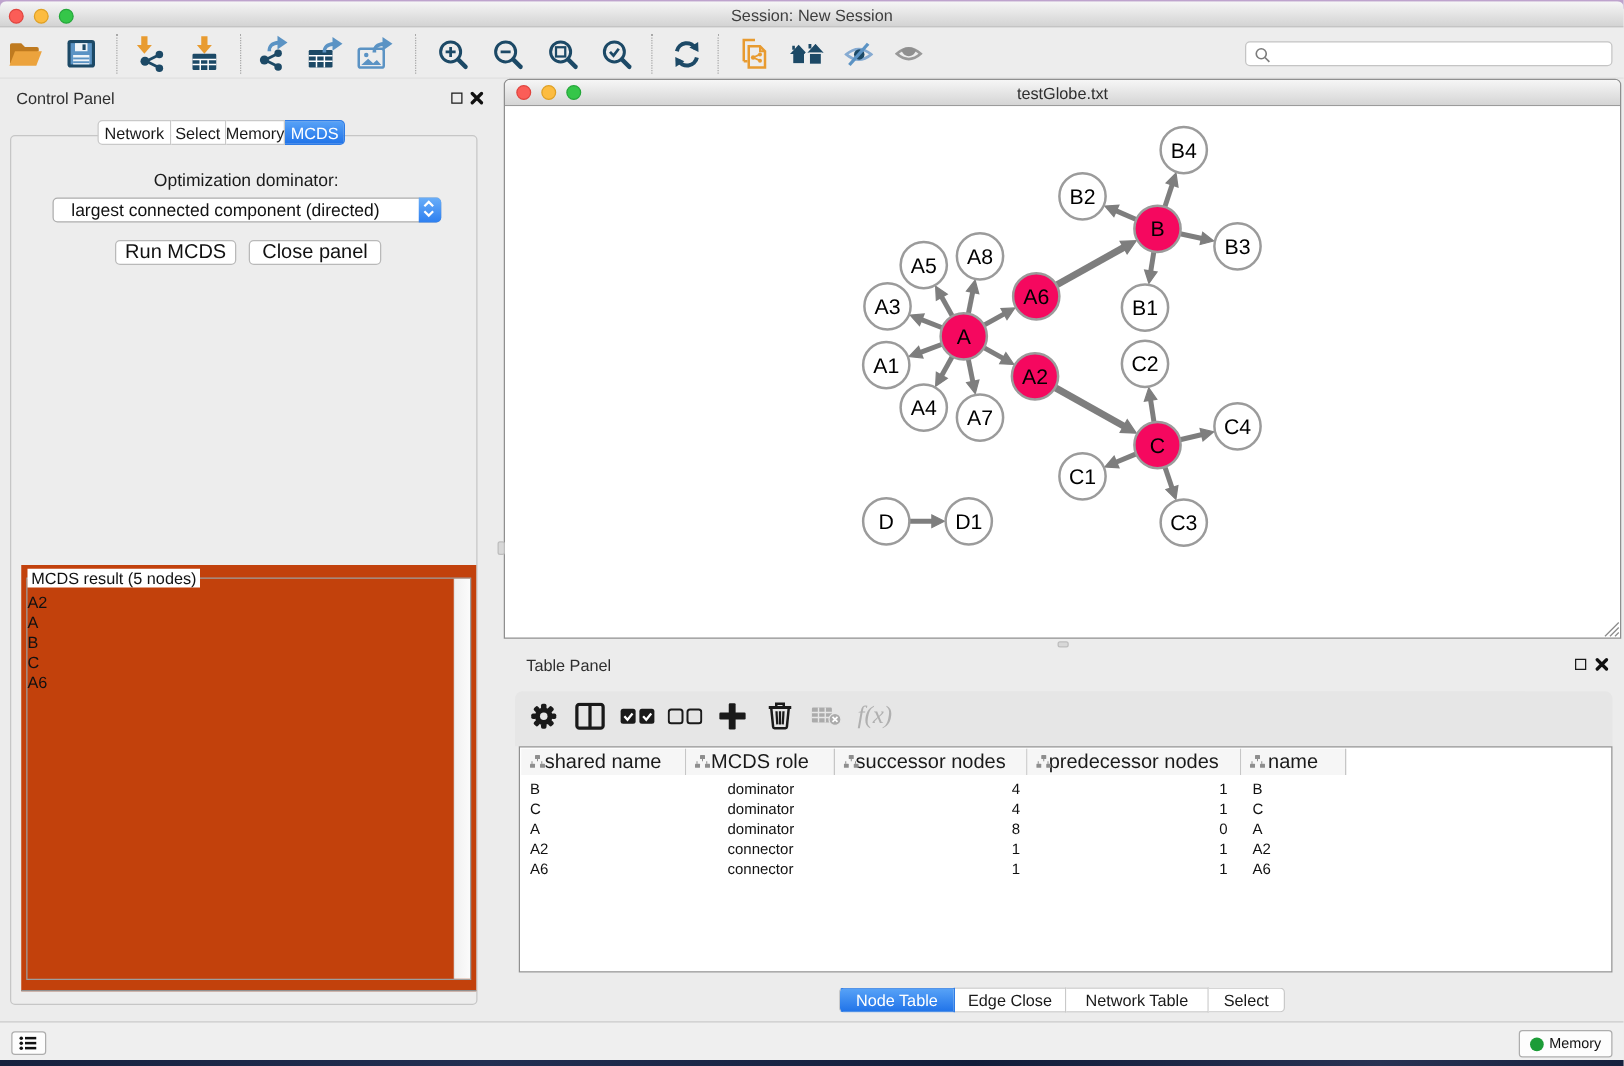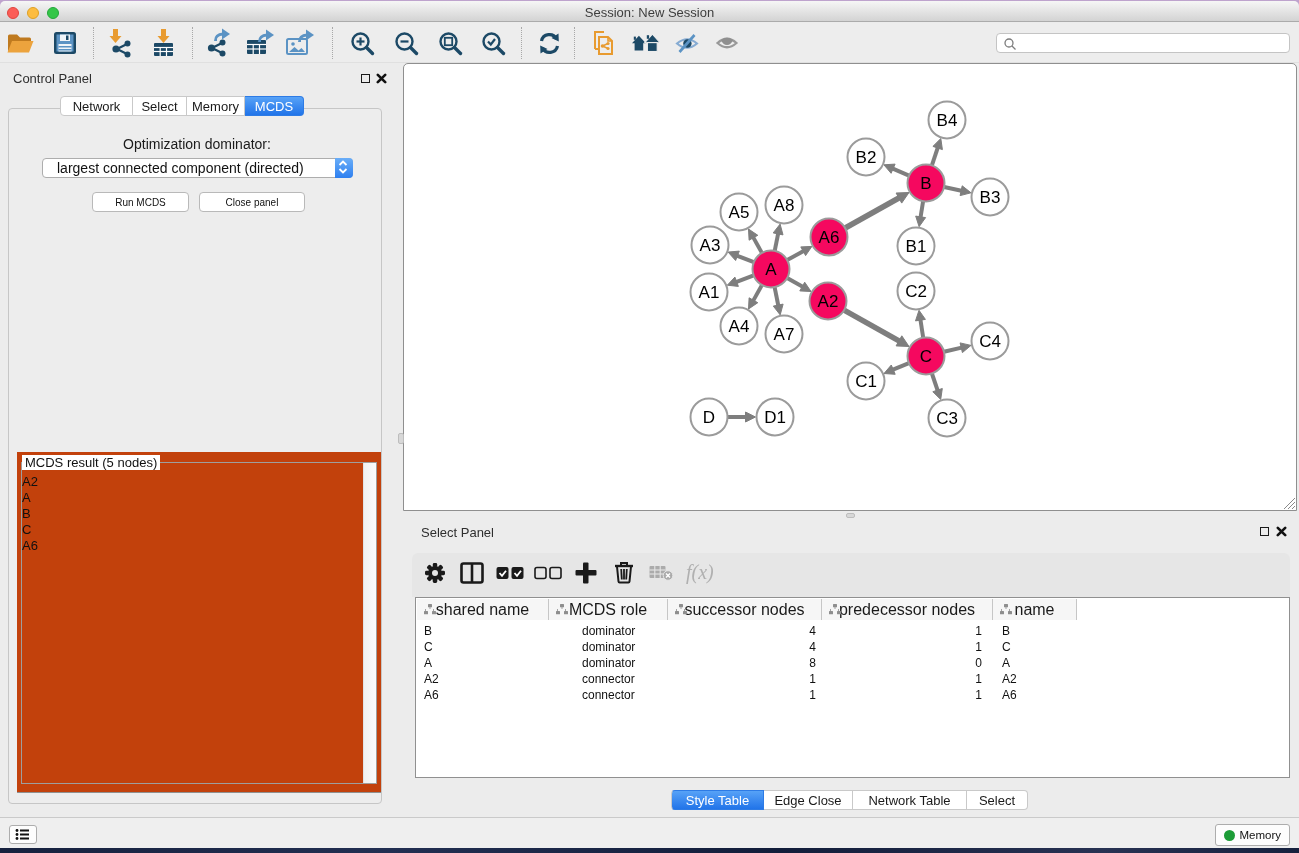--- a/index.html
+++ b/index.html
@@ -21,27 +21,27 @@
 #cptitle{left:13px;top:71px;font-size:13px;color:#2E2E2E}
 .sqicon{width:9px;height:9px;border:1.5px solid #1A1A1A;background:transparent}
 #cpbox{left:8px;top:108px;width:374px;height:696px;background:#EDEDED;
   border:1px solid #C6C6C6;border-radius:4px}
 .tabs{height:20px;display:flex;font-size:13px;color:#1A1A1A}
 .tabs .tb{background:#FFF;border:1px solid #C9C9C9;border-left:none;
   display:flex;align-items:center;justify-content:center}
 .tabs .tb:first-child{border-left:1px solid #C9C9C9;border-radius:4px 0 0 4px}
 .tabs .tb:last-child{border-radius:0 4px 4px 0}
 .tabs .sel{background:linear-gradient(#57A2F7,#2174E9);color:#FFF;border-color:#2D7BE5}
-#cptabs{left:60px;top:96px;width:244px;z-index:5}
+#cptabs{left:78px;top:96px;width:198px;z-index:5}
 #optlabel{left:9px;top:136px;width:376px;text-align:center;font-size:14px;color:#1A1A1A}
 #combo{left:42px;top:158px;width:311px;height:20px;background:#FFF;border:1px solid #ADADAD;
   border-radius:4px;font-size:14px;color:#111;line-height:18px;padding-left:14px}
 #combocap{right:-1px;top:-1px;width:18px;height:20px;border-radius:0 4px 4px 0;
   background:linear-gradient(#6AAEF8,#2D7FF0);color:#FFF}
-.btn{background:#FFF;border:1px solid #B9B9B9;border-radius:4px;font-size:10px;
+.btn{background:#FFF;border:1px solid #B9B9B9;border-radius:4px;font-size:16px;
   color:#111;display:flex;align-items:center;justify-content:center}
 #runbtn{left:92px;top:192px;width:97px;height:20px}
 #closebtn{left:199px;top:192px;width:106px;height:20px}
 #mcdswhite{left:17px;top:452px;width:364px;height:341px;background:#c2410c;border-bottom:1px solid #909090}
 #mcdsrect{left:4px;top:10px;width:356px;height:322px;border:1px solid #9E9E9E}
 #mcdslegend{left:5px;top:3px;background:#FFF;padding:0 3px;font-size:13px;color:#111}
 #mcdstrack{right:5px;top:11px;width:13px;height:320px;
   background:linear-gradient(to right,#F1F1F1,#FBFBFB);border-left:1px solid #E3E3E3}
 #mcdslist{left:5px;top:22px;font-size:13px;line-height:16px;color:#111}
 
@@ -261,20 +261,26 @@
 <div class="abs btn" id="runbtn">Run MCDS</div>
 <div class="abs btn" id="closebtn">Close panel</div>
 <div class="abs" id="mcdswhite">
   <div class="abs" id="mcdsrect"></div>
   <div class="abs" id="mcdslegend">MCDS result (5 nodes)</div>
   <div class="abs" id="mcdstrack"></div>
   <div class="abs" id="mcdslist">A2<br>A<br>B<br>C<br>A6</div>
 </div>
 
 <div class="abs" id="netwin">
+  <div class="abs" id="nettb">
+    <div class="abs tl t1"></div>
+      <div class="abs tl t2"></div>
+      <div class="abs tl t3"></div>
+    <div class="abs" id="nettitle">testGlobe.txt</div>
+  </div>
   <svg class="abs" style="left:0;top:22px" width="892" height="424" viewBox="0 0 892 424">
 <g stroke="#7E7E7E" fill="#7E7E7E">
 <line x1="349.7" y1="189.4" x2="331.3" y2="196.3" stroke-width="4.0"></line>
 <polygon points="323.3,199.2 330.9,191.1 334.4,200.4"></polygon>
 <line x1="383.1" y1="192.1" x2="399.6" y2="201.3" stroke-width="4.0"></line>
 <polygon points="407.0,205.5 395.8,204.9 400.7,196.2"></polygon>
 <line x1="349.8" y1="176.2" x2="332.1" y2="169.3" stroke-width="4.0"></line>
 <polygon points="324.1,166.1 335.3,165.1 331.6,174.5"></polygon>
 <line x1="357.9" y1="199.1" x2="348.7" y2="215.6" stroke-width="4.0"></line>
 <polygon points="344.5,223.0 345.1,211.8 353.8,216.7"></polygon>
@@ -359,21 +365,21 @@
   <g class="griplines">
         <line x1="880" y1="423" x2="891" y2="412"></line>
         <line x1="884" y1="423" x2="891" y2="416"></line>
         <line x1="888" y1="423" x2="891" y2="420"></line>
       </g>
   </svg>
 </div>
 <div class="abs" style="left:398px;top:433px;width:6px;height:11px;background:#D8D8D8;border:1px solid #BDBDBD;border-radius:2px"></div>
 <div class="abs" style="left:846px;top:513px;width:9px;height:5px;background:#D8D8D8;border:1px solid #BDBDBD;border-radius:2px"></div>
 
-<div class="abs" id="tptitle">Select Panel</div>
+<div class="abs" id="tptitle">Table Panel</div>
 <div class="abs sqicon" style="left:1260px;top:527px"></div>
 <svg class="abs" style="left:1276px;top:526px" width="11" height="11" viewBox="0 0 11 11">
     <path d="M1.8 1.8 L9.2 9.2 M9.2 1.8 L1.8 9.2" stroke="#111" stroke-width="2.6" stroke-linecap="round"></path>
   </svg>
 <div class="abs" id="tptools"></div>
 <svg class="abs" style="left:424px;top:562px" width="22" height="22" viewBox="0 0 22 22">
     <g fill="#1A1A1A">
       <circle cx="11" cy="11" r="7.0"></circle>
       <rect x="8.8" y="1.0" width="4.4" height="4.2" rx="1.4" transform="rotate(0 11 11)"></rect>
       <rect x="8.8" y="1.0" width="4.4" height="4.2" rx="1.4" transform="rotate(45 11 11)"></rect>
@@ -496,21 +502,21 @@
     <div class="abs cell" style="left:406px;top:73px;width:160px;text-align:right">1</div>
     <div class="abs cell" style="left:586px;top:73px">A2</div>
 <div class="abs cell" style="left:8px;top:89px">A6</div>
     <div class="abs cell" style="left:166px;top:89px">connector</div>
     <div class="abs cell" style="left:252px;top:89px;width:148px;text-align:right">1</div>
     <div class="abs cell" style="left:406px;top:89px;width:160px;text-align:right">1</div>
     <div class="abs cell" style="left:586px;top:89px">A6</div>
 
 </div>
 <div class="abs tabs" id="tabs2">
-  <div class="tb sel" style="width:93px">Style Table</div>
+  <div class="tb sel" style="width:93px">Node Table</div>
   <div class="tb" style="width:89px">Edge Close</div>
   <div class="tb" style="width:114px">Network Table</div>
   <div class="tb" style="width:61px">Select</div>
 </div>
 <div class="abs" id="statusbar">
   <div class="abs" id="listbtn"><svg width="26" height="17" viewBox="0 0 26 17">
         <g fill="#111">
           <circle cx="7" cy="4.5" r="1.4"></circle>
           <circle cx="7" cy="8.5" r="1.4"></circle>
           <circle cx="7" cy="12.5" r="1.4"></circle>

